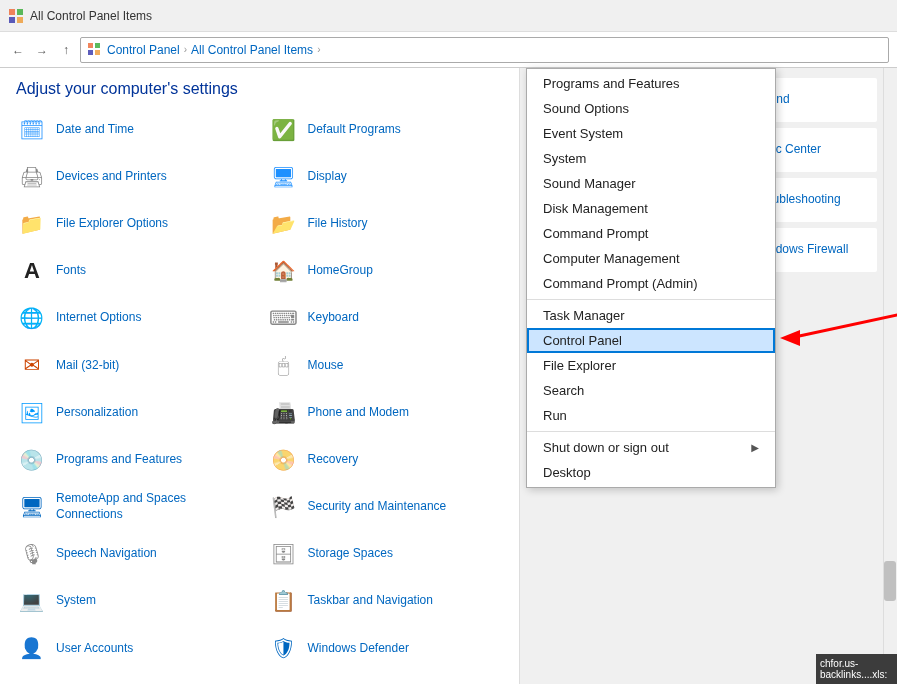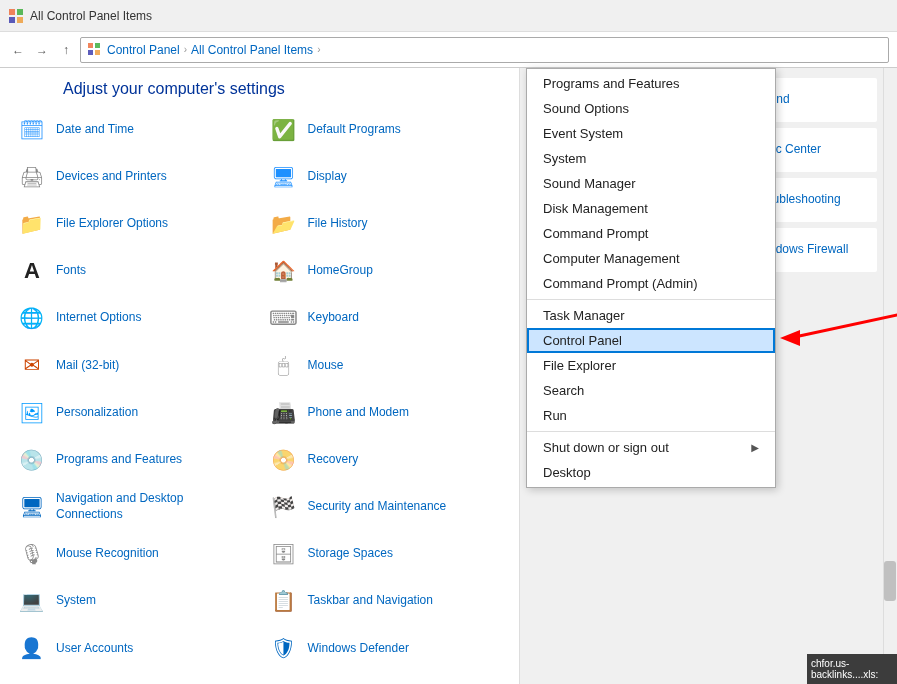--- a/index.html
+++ b/index.html
@@ -81,21 +81,20 @@
       background: white;
       border-right: 1px solid #ddd;
       overflow: hidden;
       padding: 0;
     }
     .panel-heading {
       color: #003399;
       font-size: 16px;
       font-weight: 400;
       padding: 12px 16px 8px 16px;
-      margin-left: 47px;
     }
 
     
     .items-grid {
       display: grid;
       grid-template-columns: 1fr 1fr;
       padding: 0 8px;
       overflow-y: auto;
       height: calc(100% - 50px);
     }
@@ -170,21 +169,21 @@
       left: 220px;
       pointer-events: none;
       z-index: 200;
     }
 
     
     .right-file-bar {
       position: absolute;
       bottom: 0;
       right: 0;
-      width: 90px;
+      width: 81px;
       height: 30px;
       background: #3c3c3c;
       color: white;
       font-size: 10px;
       display: flex;
       align-items: center;
       padding: 0 4px;
       overflow: hidden;
     }
   </style>
@@ -295,30 +294,30 @@
         <div class="cp-item-icon" style="color:#999">💿</div>
         <span class="cp-item-label">Programs and Features</span>
       </div>
       <div class="cp-item">
         <div class="cp-item-icon" style="color:#5577aa">📀</div>
         <span class="cp-item-label">Recovery</span>
       </div>
 
       <div class="cp-item">
         <div class="cp-item-icon" style="color:#0067c0">🖥</div>
-        <span class="cp-item-label">Navigation and Desktop Connections</span>
+        <span class="cp-item-label">RemoteApp and Spaces Connections</span>
       </div>
       <div class="cp-item">
         <div class="cp-item-icon" style="color:#cc8800">🏁</div>
         <span class="cp-item-label">Security and Maintenance</span>
       </div>
 
       <div class="cp-item">
         <div class="cp-item-icon" style="color:#888">🎙</div>
-        <span class="cp-item-label">Mouse Recognition</span>
+        <span class="cp-item-label">Speech Navigation</span>
       </div>
       <div class="cp-item">
         <div class="cp-item-icon" style="color:#888">🗄</div>
         <span class="cp-item-label">Storage Spaces</span>
       </div>
 
       <div class="cp-item">
         <div class="cp-item-icon" style="color:#888">💻</div>
         <span class="cp-item-label">System</span>
       </div>

